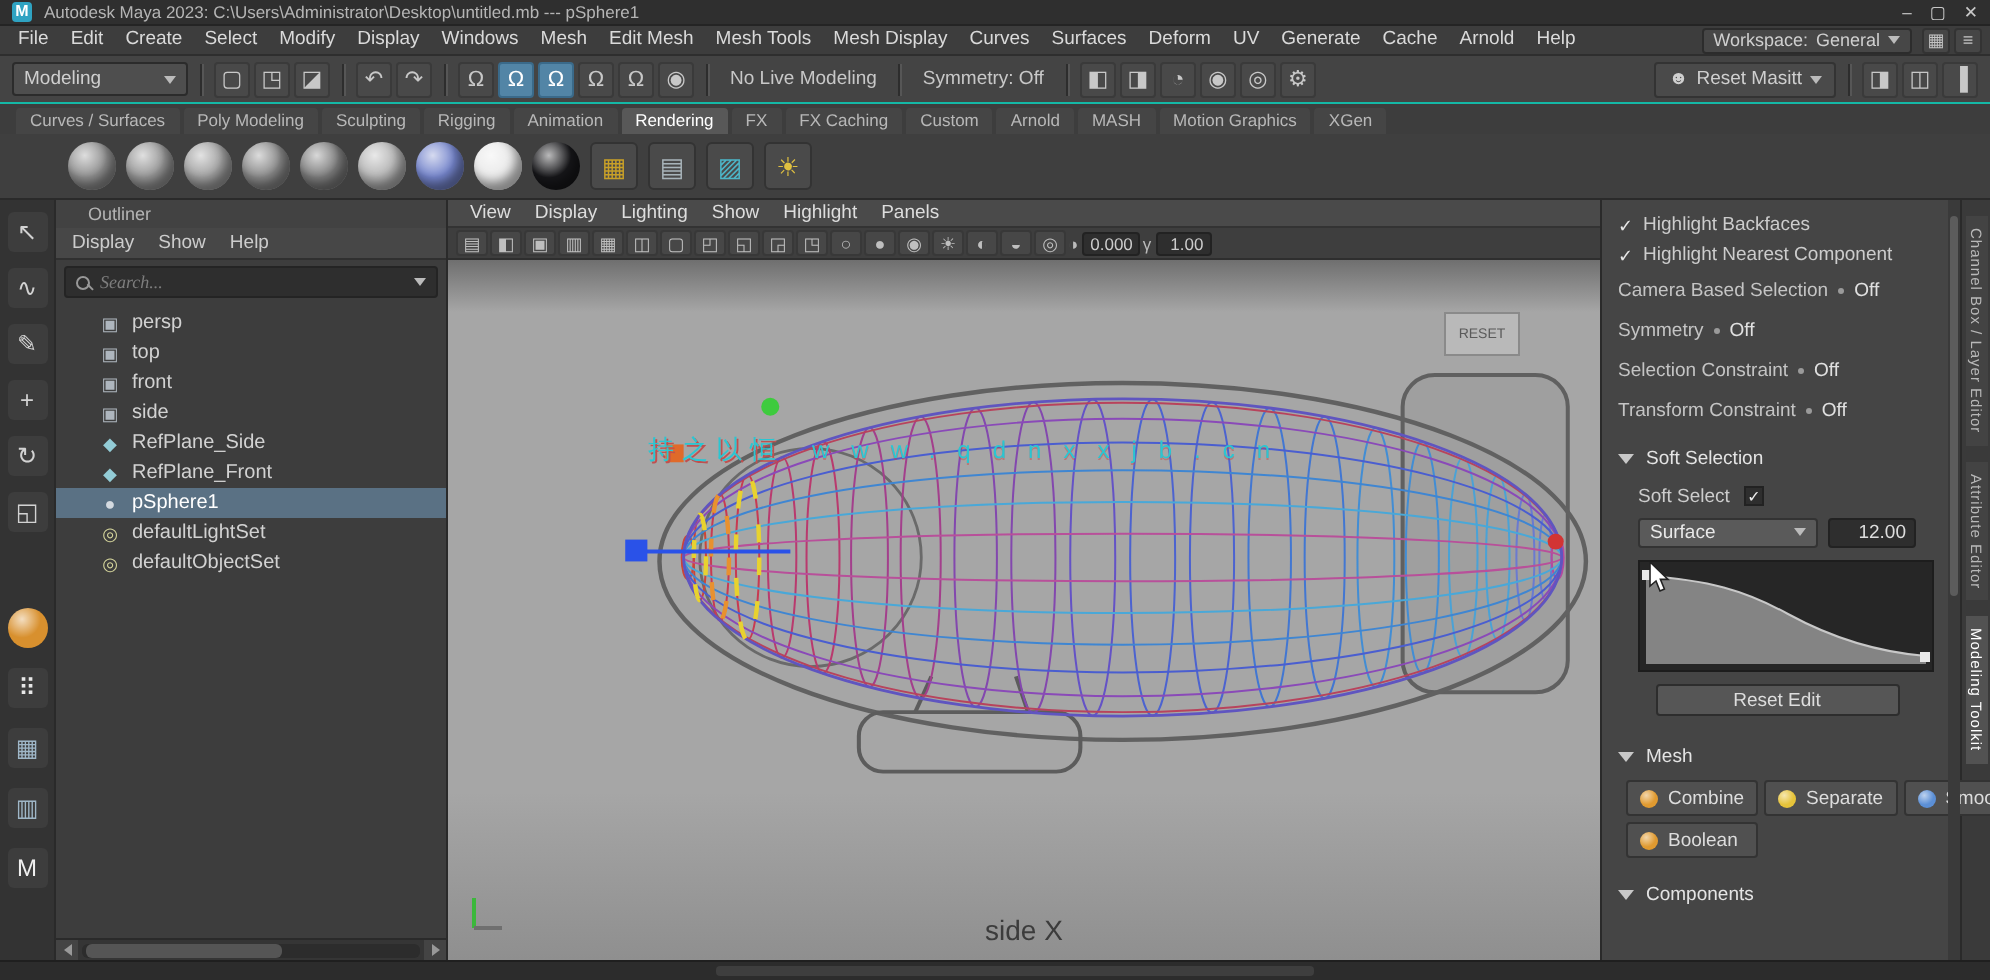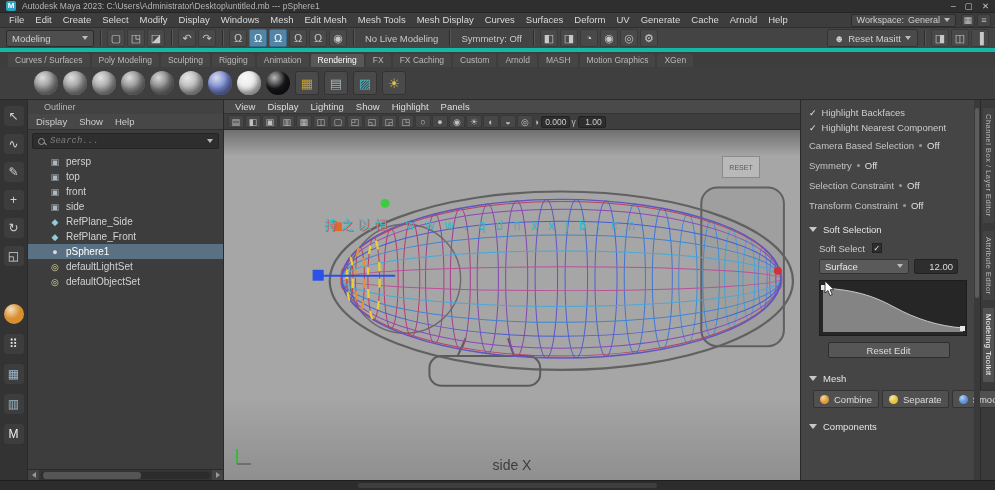--- a/index.html
+++ b/index.html
@@ -24,21 +24,21 @@
   .mb-right{margin-left:auto;display:flex;align-items:flex-start;gap:5px;font-size:9px}
   .workspace{display:flex;align-items:center;gap:4px;background:#474747;border:1px solid #2c2c2c;
     border-radius:2px;padding:0 5px;height:13px}
   .caret{width:0;height:0;border-left:3px solid transparent;border-right:3px solid transparent;
     border-top:4px solid #bbb;display:inline-block}
   .mb-icn{width:14px;height:13px;display:flex;align-items:center;justify-content:center;
     font-size:9px;color:#c4c4c4;background:#464646;border:1px solid #333;border-radius:2px}
 
   
   .statusline{height:24px;background:#444;display:flex;align-items:center;gap:3px;
-    padding:0 6px;border-bottom:4px solid #14b8a6}
+    padding:0 6px;border-bottom:1px solid #14b8a6}
   .menuset{width:88px;height:17px;background:#4e4e4e;border:1px solid #2b2b2b;border-radius:2px;
     display:flex;align-items:center;justify-content:space-between;padding:0 5px;font-size:9.5px}
   .sl-div{width:1px;height:16px;background:#2d2d2d;box-shadow:1px 0 0 #565656;margin:0 3px}
   .sl-group{display:flex;gap:2px;align-items:center}
   .sicon{width:18px;height:18px;background:#494949;border:1px solid #3a3a3a;border-radius:2px;
     display:flex;align-items:center;justify-content:center;font-size:11px;color:#c8c8c8}
   .sicon.active{background:#5285a6;color:#fff;border-color:#3a6a8a}
   .sl-text{font-size:9.5px;color:#c8c8c8;padding:0 5px;white-space:nowrap}
   .account{margin-left:auto;display:flex;align-items:center;gap:4px;font-size:9.5px;
     background:#4a4a4a;border:1px solid #333;border-radius:2px;height:18px;padding:0 6px}
@@ -72,21 +72,21 @@
     border-right:1px solid #2a2a2a}
   .ol-title{font-size:9px;color:#b5b5b5;padding:2px 16px;background:#424242}
   .ol-menus{display:flex;gap:12px;padding:2px 8px;font-size:9.5px;color:#ccc;background:#474747;
     border-bottom:1px solid #303030}
   .ol-search{margin:3px 4px;height:16px;background:#2e2e2e;border:1px solid #242424;border-radius:2px;
     display:flex;align-items:center;padding:0 5px;gap:5px}
   .mag{width:7px;height:7px;border:1.3px solid #999;border-radius:50%;position:relative;flex:0 0 auto}
   .mag::after{content:"";position:absolute;width:4px;height:1.3px;background:#999;
     transform:rotate(45deg);right:-3px;bottom:-1px}
   .ol-search input{flex:1;background:transparent;border:none;outline:none;color:#ccc;
-    font-size:9px;font-style:italic;font-family:Liberation Mono, monospace}
+    font-size:9px;font-style:italic;font-family:Liberation Serif, serif}
   .ol-search input::placeholder{color:#7d7d7d}
   .ol-list{flex:1;overflow:hidden;padding-top:2px}
   .ol-row{display:flex;align-items:center;gap:6px;height:15px;padding-left:22px;font-size:10px;color:#d2d2d2}
   .ol-row.selected{background:#5a7184;color:#fff}
   .ol-icon{font-size:9px;color:var(--c,#aaa);width:10px;text-align:center}
   .ol-hscroll{height:11px;background:#353535;border-top:1px solid #2a2a2a;display:flex;align-items:center}
   .hs-btn{width:11px;height:11px;background:#444;display:flex;align-items:center;justify-content:center}
   .tri-l{width:0;height:0;border-top:3px solid transparent;border-bottom:3px solid transparent;border-right:4px solid #999}
   .tri-r{width:0;height:0;border-top:3px solid transparent;border-bottom:3px solid transparent;border-left:4px solid #999}
   .hs-track{flex:1;height:7px;margin:0 2px;background:#2c2c2c;border-radius:3px;position:relative}
@@ -132,21 +132,21 @@
   .checkbox{width:10px;height:10px;background:#2e2e2e;border:1px solid #222;display:flex;
     align-items:center;justify-content:center;font-size:8px;color:#eee}
   .tk-falloff{display:flex;gap:5px;align-items:center;height:18px;padding-left:10px}
   .dropdown{flex:0 0 90px;height:15px;background:#5a5a5a;border:1px solid #333;border-radius:2px;
     display:flex;align-items:center;justify-content:space-between;padding:0 5px;color:#e8e8e8}
   .numfield{width:44px;height:15px;background:#2e2e2e;border:1px solid #222;color:#ddd;
     display:flex;align-items:center;justify-content:flex-end;padding:0 4px;border-radius:2px}
   .graph{margin:5px 0 3px 10px;width:148px;height:56px;background:#262626;border:1px solid #1d1d1d}
   .reset-btn{margin:3px auto 2px;width:122px;height:16px;background:#565656;border:1px solid #2d2d2d;
     border-radius:2px;display:flex;align-items:center;justify-content:center;color:#ddd}
-  .mesh-grid{display:grid;grid-template-columns:1fr 1fr 1fr 1fr;gap:3px;padding:2px 0 0 4px}
+  .mesh-grid{display:grid;grid-template-columns:1fr 1fr 1fr;gap:3px;padding:2px 0 0 4px}
   .mesh-btn{height:18px;background:#505050;border:1px solid #333;border-radius:2px;display:flex;
     align-items:center;gap:5px;padding:0 6px;color:#ddd}
   .mico{width:9px;height:9px;border-radius:50%;flex:0 0 auto;
     background:radial-gradient(circle at 35% 30%,rgba(255,255,255,.6),rgba(255,255,255,0) 55%),var(--c,#999)}
   .tk-scrollbar{position:absolute;right:0;top:0;bottom:0;width:6px;background:#3a3a3a}
   .tk-thumb{position:absolute;top:8px;height:190px;left:1px;right:1px;background:#5c5c5c;border-radius:3px}
 
   
   .sidetabs{width:15px;background:#3a3a3a;border-left:1px solid #2a2a2a;display:flex;
     flex-direction:column;gap:8px;padding-top:8px;align-items:center}

